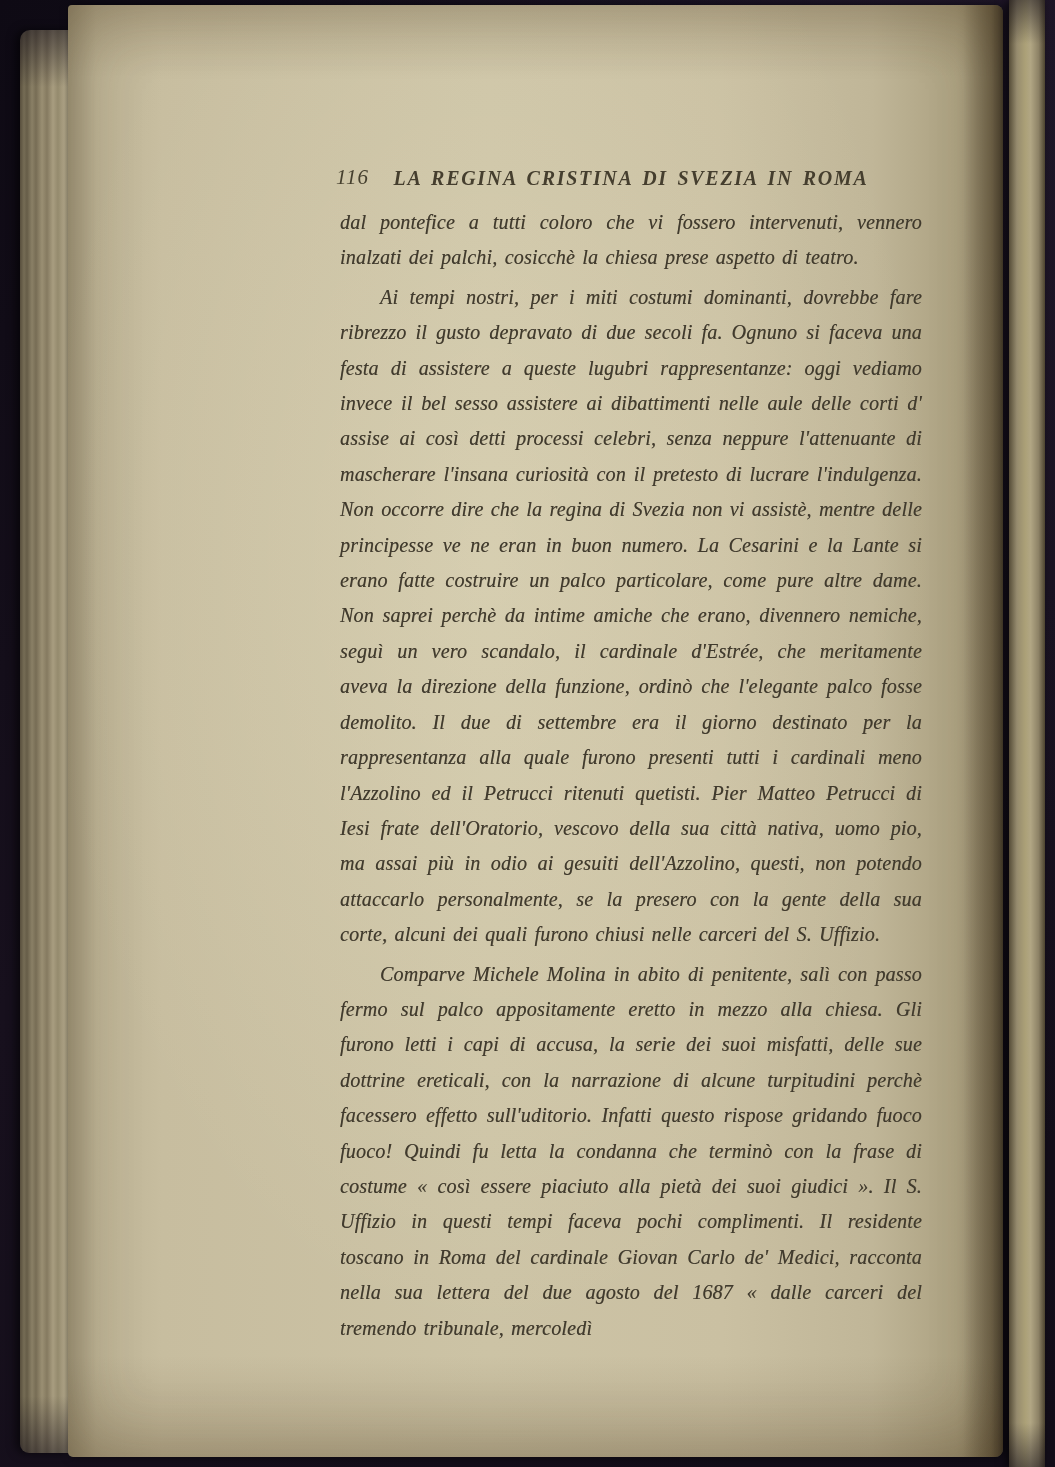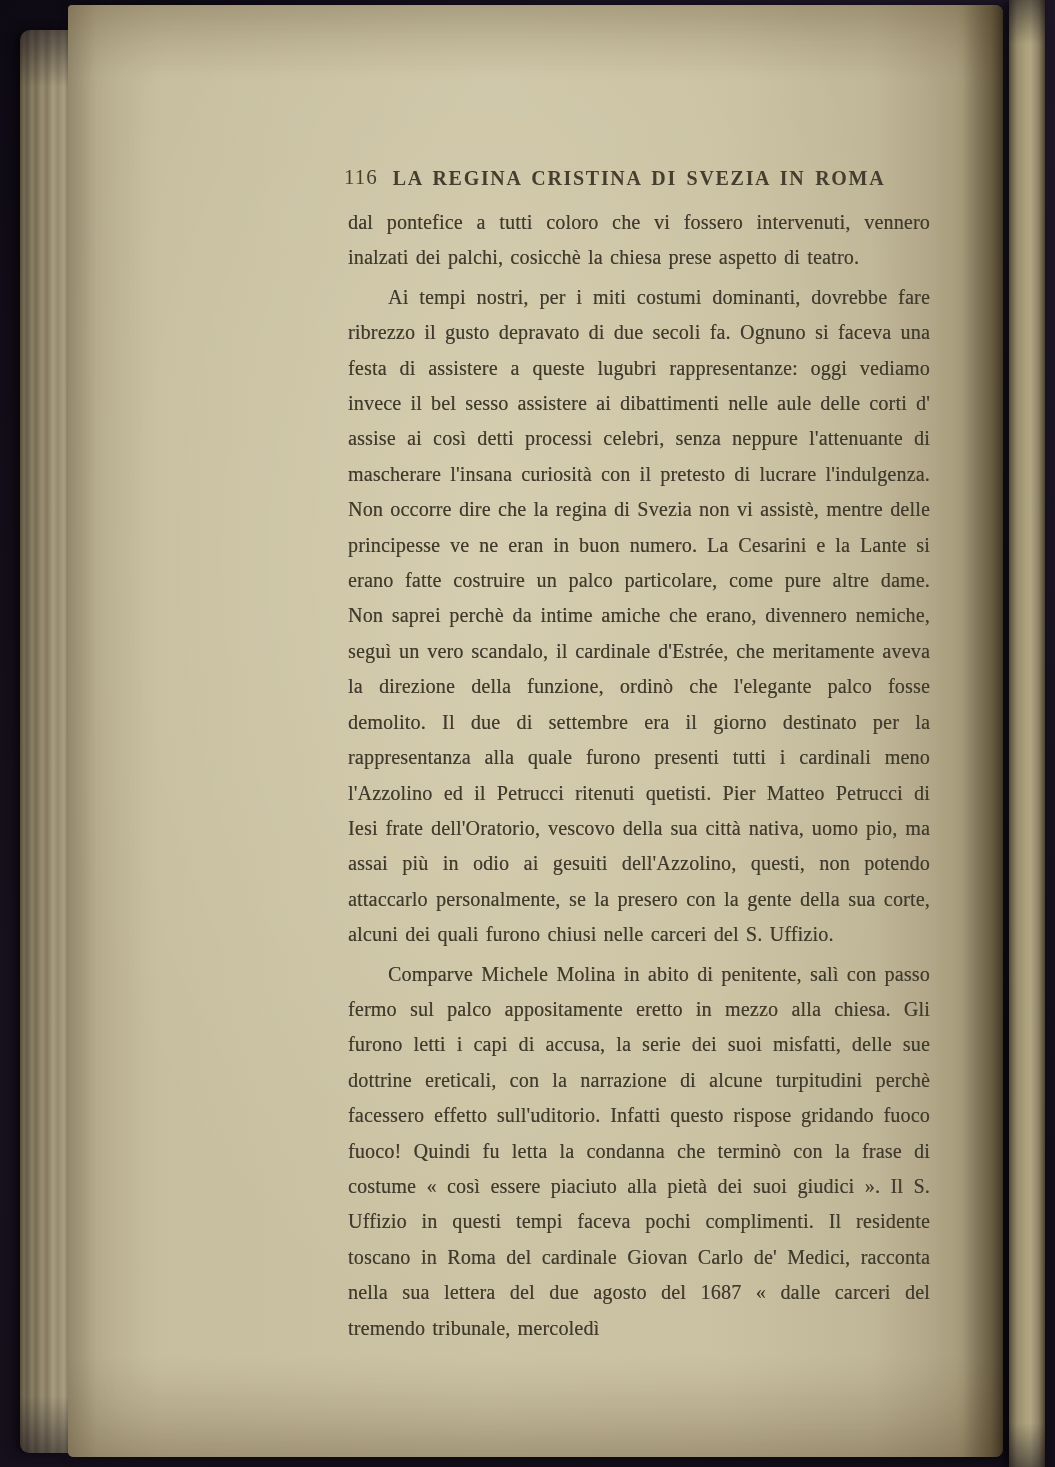--- a/index.html
+++ b/index.html
@@ -75,24 +75,25 @@
     bottom: 0;
     width: 36px;
     background:
       linear-gradient(to bottom, rgba(15,10,20,0.5) 0%, rgba(0,0,0,0) 3%, rgba(0,0,0,0) 97%, rgba(15,10,20,0.5) 100%),
       linear-gradient(to right, #564d38 0%, #968b6e 22%, #aba077 45%, #b1a684 60%, #8d8266 82%, #4d4430 100%);
     box-shadow: -3px 0 8px rgba(0,0,0,0.65);
   }
 
   .text-block {
     position: absolute;
-    left: 276px;
+    left: 268px;
     top: 158px;
     width: 590px;
     color: #3d372c;
+    font-style: italic;
   }
 
   .page-header {
     position: relative;
     height: 34px;
     margin-bottom: 8px;
   }
   .page-number {
     position: absolute;
     left: 0;

